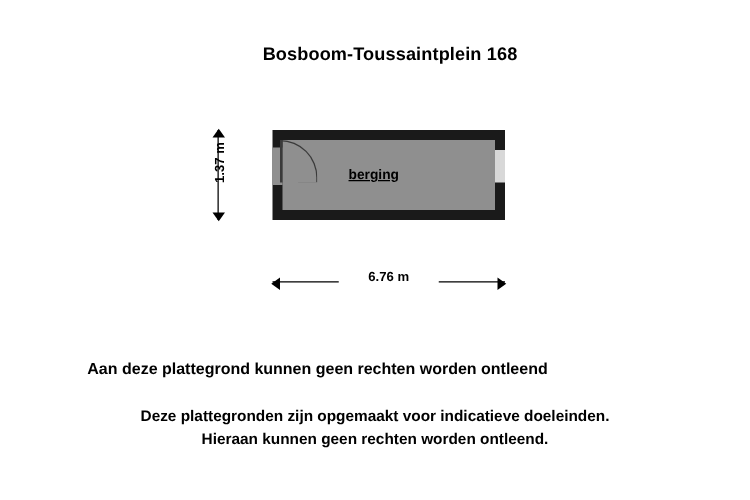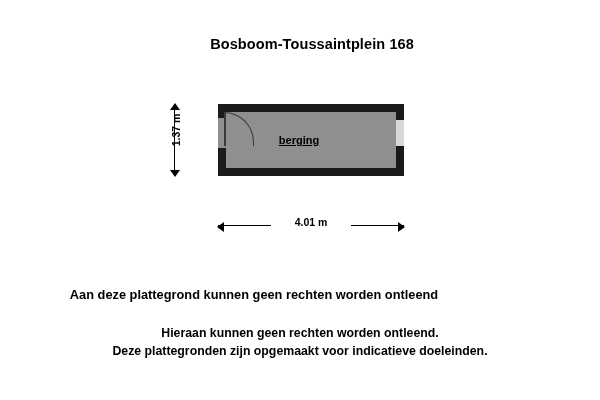--- a/index.html
+++ b/index.html
@@ -246,22 +246,22 @@
       <div class="door-swing"></div>
       <div class="door-leaf"></div>
       <div class="window-notch"></div>
     </div>
   </div>
 
   <div class="dim-h">
     <div class="line"></div>
     <div class="arrow-l"></div>
     <div class="arrow-r"></div>
-    <div class="txt-wrap">4.01 m</div>
+    <div class="txt-wrap">6.76 m</div>
   </div>
 
   <div class="disclaimer-main">Aan deze plattegrond kunnen geen rechten worden ontleend</div>
   <div class="disclaimer-sub">
+    <div>Deze plattegronden zijn opgemaakt voor indicatieve doeleinden.</div>
     <div>Hieraan kunnen geen rechten worden ontleend.</div>
-    <div>Deze plattegronden zijn opgemaakt voor indicatieve doeleinden.</div>
   </div>
 
 </div>
 
 </body></html>

